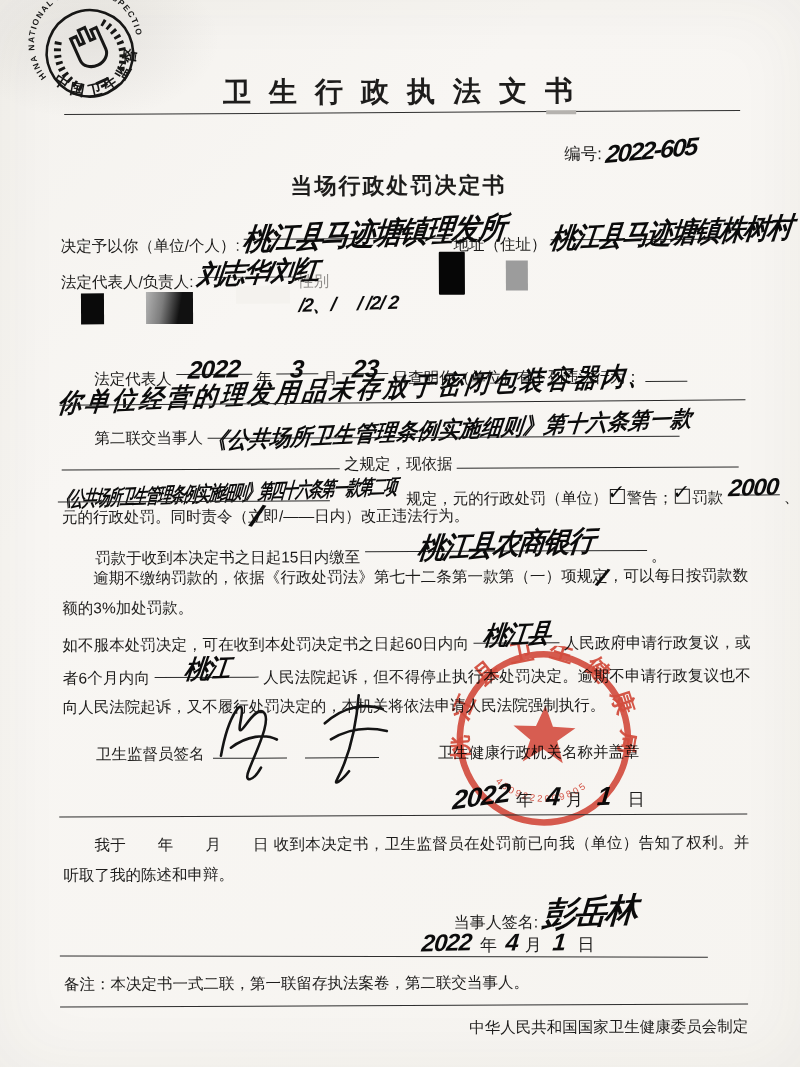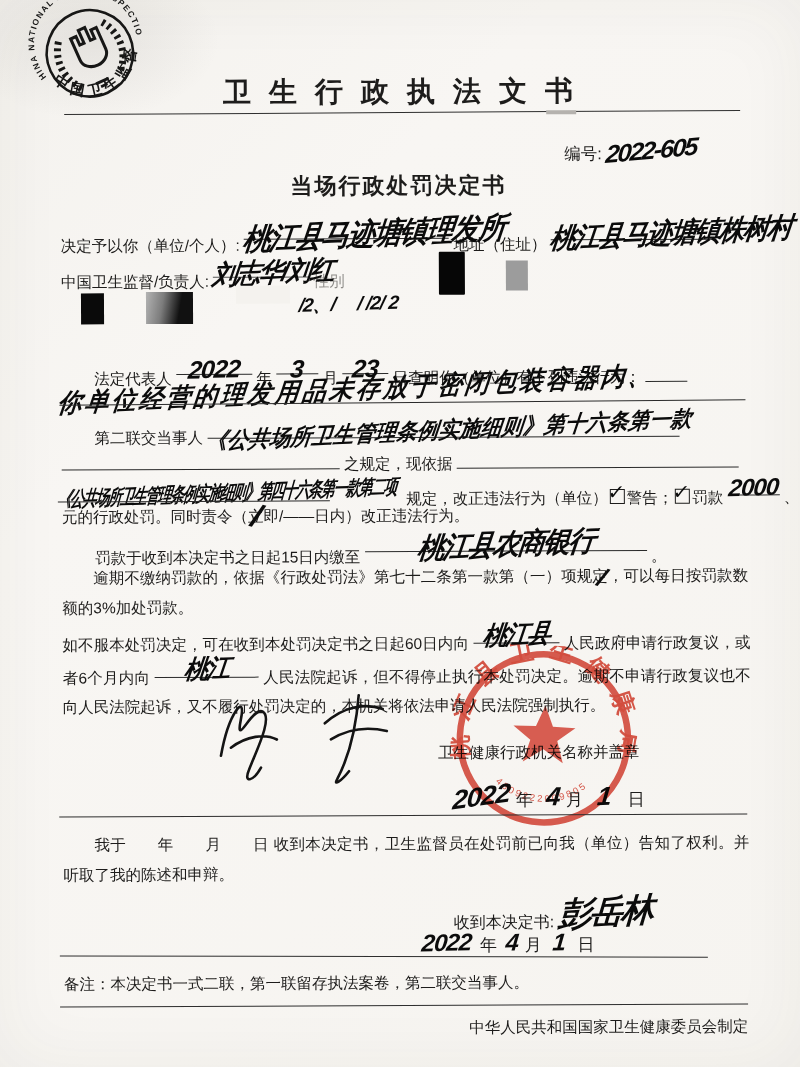--- a/index.html
+++ b/index.html
@@ -64,21 +64,21 @@
   <div class="row b" style="left:0;right:0;top:170px;text-align:center;font-size:22px;letter-spacing:2px;">当场行政处罚决定书</div>
 
   <div class="row" style="left:62px;top:221px;">
     <span>决定予以你（单位/个人）:</span>
     <span class="blank" style="width:205px;"><span class="hw2" style="font-size:28px;position:relative;top:-7px;">桃江县马迹塘镇理发所</span></span>
     <span>地址（住址）</span>
     <span class="blank" style="width:162px;"><span class="hw2" style="font-size:26px;position:relative;top:-7px;">桃江县马迹塘镇株树村</span></span>
   </div>
 
   <div class="row" style="left:62px;top:259px;">
-    <span>中国卫生监督/负责人:</span>
+    <span>法定代表人/负责人:</span>
     <span class="blank" style="width:96px;border-bottom-color:#555;"><span class="hw2" style="font-size:25px;position:relative;top:-6px;">刘志华/刘红</span></span>
     <span style="color:#8f8d8a;">性别</span>
   </div>
 
   <div class="redact" style="left:440px;top:252px;width:26px;height:43px;background:#060606;border-radius:1px;"></div>
   <div class="redact" style="left:507px;top:261px;width:22px;height:30px;background:#9c9c9c;"></div>
   <div class="redact" style="left:82px;top:292px;width:23px;height:31px;background:#0a0a0a;"></div>
   <div class="redact" style="left:147px;top:291px;width:47px;height:32px;background:linear-gradient(100deg,#b3b3b3,#7c7c7c 35%,#111 70%);"></div>
   <div class="redact" style="left:237px;top:285px;width:54px;height:18px;background:#f4f2ee;"></div>
   <div class="row faint" style="left:300px;top:290px;font-size:19px;">
@@ -107,21 +107,21 @@
   </div>
 
   <div class="row" style="left:62px;top:451px;">
     <span class="blank" style="width:278px;"></span>
     <span>之规定，现依据</span>
     <span class="blank" style="width:282px;"></span>
   </div>
 
   <div class="row" style="left:58px;top:479px;">
     <span class="hw2" style="font-size:18px;transform:skewX(-9deg) rotate(-2deg) scaleX(.78) scaleY(1.15);transform-origin:left center;margin-right:-88px;">《公共场所卫生管理条例实施细则》第四十六条第一款第二项</span>
-    <span>规定，改正违法行为（单位）</span><span class="box"><span class="tick hw">✓</span></span><span>警告；</span><span class="box"><span class="tick hw">✓</span></span><span>罚款</span>
+    <span>规定，元的行政处罚（单位）</span><span class="box"><span class="tick hw">✓</span></span><span>警告；</span><span class="box"><span class="tick hw">✓</span></span><span>罚款</span>
     <span class="blank" style="width:52px;"><span class="hw" style="font-size:24px;position:relative;top:-7px;">2000</span></span>
     <span>、</span>
   </div>
   <div class="hr" style="left:58px;top:500px;width:272px;border-top-color:#2a2a2a;"></div>
 
   <div class="row" style="left:62px;top:505px;">
     <span>元的行政处罚。同时责令（立即/——日内）改正违法行为。</span>
   </div>
   <span class="hw row" style="left:252px;top:492px;font-size:32px;transform:rotate(14deg);">/</span>
 
@@ -135,20 +135,25 @@
   <span class="hw row" style="left:598px;top:560px;font-size:26px;transform:rotate(18deg);">/</span>
 
   <div class="para" style="left:62px;top:626px;width:688px;">
     <span>如不服本处罚决定，可在收到本处罚决定书之日起60日内向</span>
     <span class="blank" style="width:86px;"><span class="hw2" style="font-size:24px;position:relative;top:-6px;">桃江县</span></span>
     <span>人民政府申请行政复议，或者6个月内向</span>
     <span class="blank" style="width:104px;"><span class="hw2" style="font-size:24px;position:relative;top:-6px;">桃江</span></span>
     <span>人民法院起诉，但不得停止执行本处罚决定。逾期不申请行政复议也不向人民法院起诉，又不履行处罚决定的，本机关将依法申请人民法院强制执行。</span>
   </div>
 
+  <div class="row" style="left:95px;top:740px;">
+    <span>卫生监督员签名</span>
+    <span class="blank" style="width:74px;margin-left:4px;"></span>
+    <span class="blank" style="width:74px;margin-left:14px;"></span>
+  </div>
   <div class="row" style="left:437px;top:742px;">卫生健康行政机关名称并盖章</div>
 
   <svg class="sig-wrap" style="left:206px;top:683px;width:210px;height:110px;" viewBox="0 0 210 110">
     <path d="M14,72 C 22,28 40,8 34,36 C 28,66 46,22 56,28 C 66,34 50,66 42,86 C 36,100 46,98 54,84 M24,64 C 40,52 58,50 70,56" fill="none" stroke="#141414" stroke-width="2.6" stroke-linecap="round"></path>
     <path d="M118,40 C 138,22 160,20 176,26 M124,56 C 144,44 164,44 180,48 M152,12 C 150,36 144,70 130,96 C 126,103 134,98 142,88" fill="none" stroke="#141414" stroke-width="2.6" stroke-linecap="round"></path>
   </svg>
 
   <div class="row" style="left:452px;top:778px;font-size:17px;">
     <span class="hw" style="font-size:27px;transform:skewX(-12deg) rotate(-8deg);">2022</span>
     <span style="margin:0 8px 0 2px;">年</span>
@@ -171,21 +176,21 @@
     <text font-size="9.5" fill="#ce3a2a" letter-spacing="2.5" opacity=".95">
       <textPath href="#sealBot" startOffset="50%" text-anchor="middle">4309222009805</textPath>
     </text>
   </svg>
 
   <div class="hr" style="left:58px;top:815px;width:688px;border-top-color:#2e2e2e;"></div>
 
   <div class="para" style="left:62px;top:829px;width:686px;text-indent:2em;">我于　　年　　月　　日 收到本决定书，卫生监督员在处罚前已向我（单位）告知了权利。并听取了我的陈述和申辩。</div>
 
   <div class="row" style="left:452px;top:893px;font-size:16px;">
-    <span>收到本决定书:</span>
+    <span>当事人签名:</span>
     <span class="hw2" style="font-size:33px;transform:skewX(-6deg) rotate(-3deg);position:relative;top:-4px;">彭岳林</span>
   </div>
   <div class="row" style="left:420px;top:926px;font-size:17px;">
     <span class="hw" style="font-size:24px;">2022</span>
     <span style="margin:0 4px;">年</span>
     <span class="hw" style="font-size:24px;">4</span>
     <span style="margin:0 6px 0 2px;">月</span>
     <span class="hw" style="font-size:24px;">1</span>
     <span style="margin-left:8px;">日</span>
   </div>

